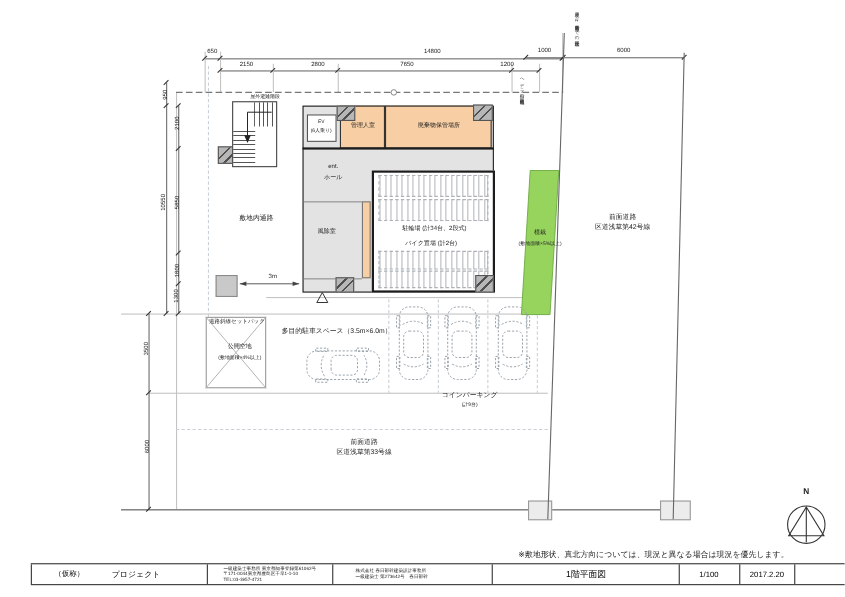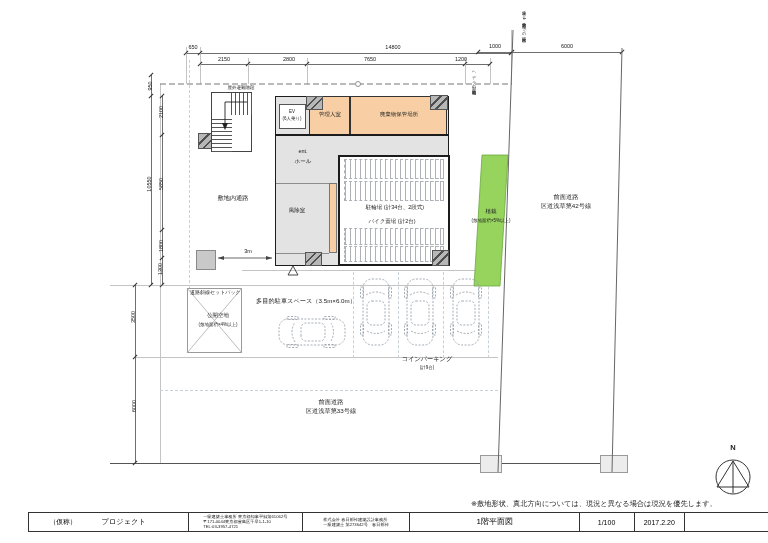--- a/index.html
+++ b/index.html
@@ -223,21 +223,21 @@
         <div>〒171-0044東京都豊島区千早1-1-10</div>
         <div>TEL:03-3957-4721</div>
       </div>
     </div>
     <div class="tcell" style="width:107px;">
       <div class="tsmall">
         <div>株式会社 春日部幹建築設計事務所</div>
         <div>一級建築士 第273642号　春日部幹</div>
       </div>
     </div>
-    <div class="tcell" style="width:170px;">
+    <div class="tcell" style="width:170px;margin-left:38px;">
       <span style="font-size:10px;transform:scale(0.8);white-space:nowrap;">1階平面図</span>
     </div>
     <div class="tcell" style="width:55px;">
       <span style="font-size:10px;transform:scale(0.7);white-space:nowrap;">1/100</span>
     </div>
     <div class="tcell" style="width:50px;">
       <span style="font-size:10px;transform:scale(0.7);white-space:nowrap;">2017.2.20</span>
     </div>
     <div class="tcell" style="flex:1;"></div>
   </div>

